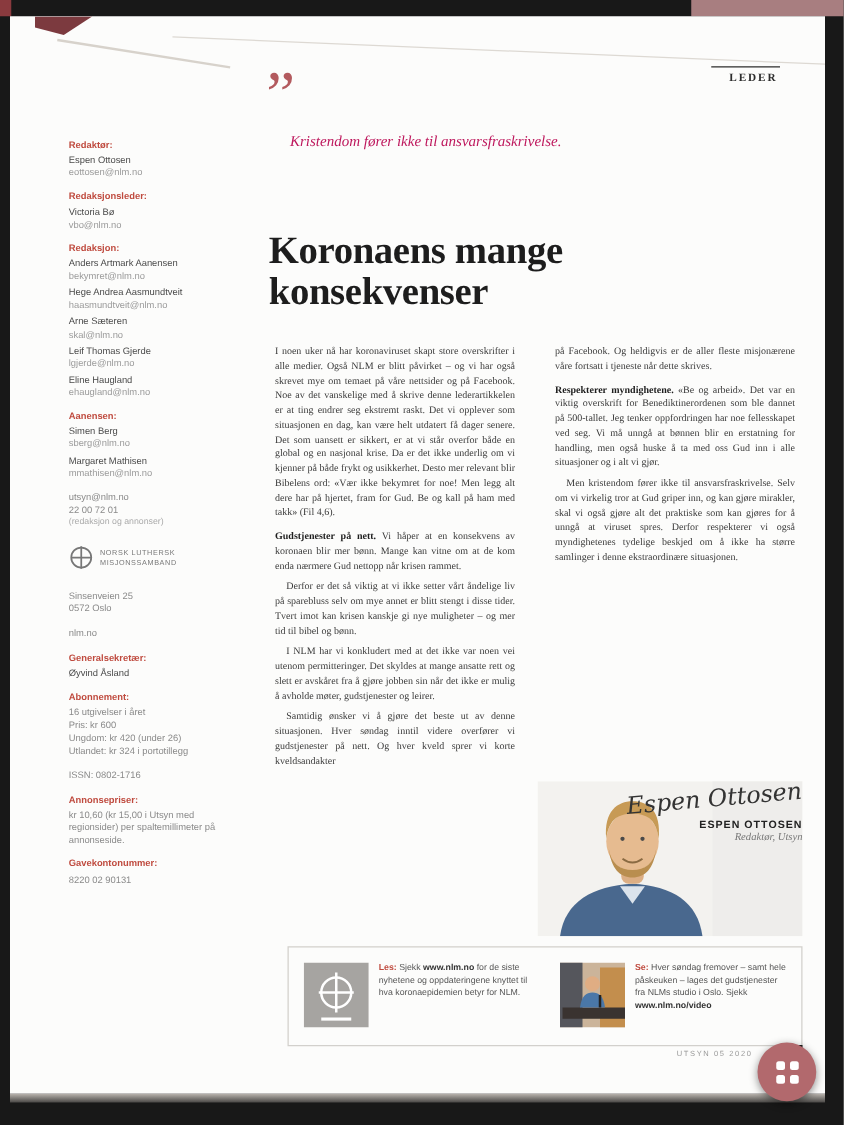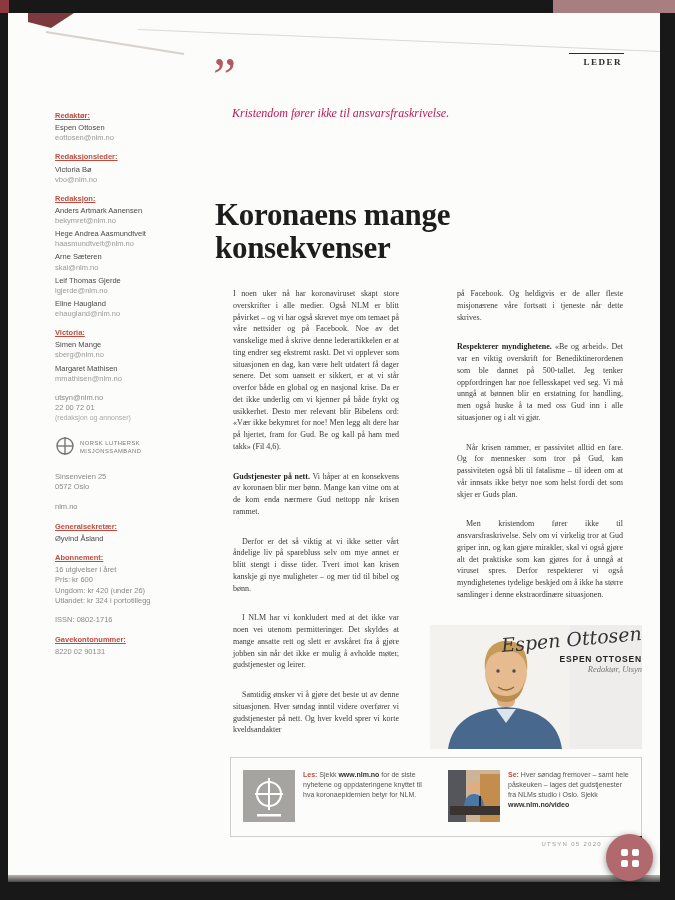--- a/index.html
+++ b/index.html
@@ -20,41 +20,41 @@
   .corner-triangle { position:absolute; left:20px; top:0; width:46px; height:15px; background:#7c3a3f;
     clip-path:polygon(0 0,100% 0,50% 100%,0 60%); }
 
   .section-label { position:absolute; top:40px; right:36px; font-family:"Liberation Serif",serif;
     font-size:9px; font-weight:bold; letter-spacing:1.5px; color:#2c2c2c;
     border-top:1.5px solid #2c2c2c; padding:3px 2px 0 14px; }
 
   
   .sb { position:absolute; left:47px; top:98px; width:122px; font-size:7.5px; line-height:1.35; color:#666; }
   .sb-group { margin-bottom:9px; }
-  .sb-head { color:#bf4a3e; font-weight:bold; margin-bottom:2px;text-decoration:underline; }
+  .sb-head { color:#bf4a3e; font-weight:bold; margin-bottom:2px; }
   .sb-name { color:#4a4a4a; }
   .sb-email { color:#9b9b9b; margin-bottom:3px; }
   .sb-line { color:#8a8a8a; }
   .sb-note { color:#aaa; font-size:7px; }
   .sb-block { margin-bottom:10px; }
   .sb-logo { display:flex; gap:5px; align-items:center; margin:14px 0 12px 0; }
   .sb-logo-text { font-size:5.8px; letter-spacing:.5px; color:#777; width:72px; line-height:1.3; }
 
   
   .quote-mark { position:absolute; left:205px; top:38px; font-family:"Liberation Serif",serif;
     font-size:52px; line-height:1; color:#b35a5e; }
   .kicker { position:absolute; left:224px; top:93px; font-family:"Liberation Serif",serif;
     font-style:italic; font-size:12px; color:#be185d; }
-  .title { position:absolute; left:207px; top:185px; width:315px; font-family:"Liberation Serif",serif;
+  .title { position:absolute; left:207px; top:170px; width:315px; font-family:"Liberation Serif",serif;
     font-weight:600; font-size:31px; line-height:1.08; color:#1d1d1d; letter-spacing:-.3px; }
 
   .columns { position:absolute; left:207px; top:257px; width:426px; display:flex; gap:22px; }
   .col { flex:1; font-family:"Liberation Serif",serif; font-size:8px; line-height:1.47; color:#3a3a3a;
     text-align:justify; }
-  .para { margin:18px; }
+  .para { margin:5px; }
   .para + .para { text-indent:9px; }
   .para.lead-para { margin-top:7px; text-indent:0; }
   .lead { font-weight:bold; color:#1e1e1e; }
 
   .byline { position:absolute; right:18px; top:615px; text-align:right; z-index:2; }
   .signature { font-family:"DejaVu Serif","Liberation Serif",serif; font-style:italic; font-size:19px;
     color:#333; transform:rotate(-5deg); display:inline-block; }
   .byline-name { font-size:8.5px; font-weight:bold; letter-spacing:.8px; color:#222; margin-top:4px; }
   .byline-role { font-family:"Liberation Serif",serif; font-style:italic; font-size:8.5px; color:#777; }
 
@@ -117,22 +117,22 @@
         <div class="sb-email">haasmundtveit@nlm.no</div>
         <div class="sb-name">Arne Sæteren</div>
         <div class="sb-email">skal@nlm.no</div>
         <div class="sb-name">Leif Thomas Gjerde</div>
         <div class="sb-email">lgjerde@nlm.no</div>
         <div class="sb-name">Eline Haugland</div>
         <div class="sb-email">ehaugland@nlm.no</div>
       </div>
 
       <div class="sb-group">
-        <div class="sb-head">Victoria:</div>
-        <div class="sb-name">Simen Mange</div>
+        <div class="sb-head">Aanensen:</div>
+        <div class="sb-name">Simen Berg</div>
         <div class="sb-email">sberg@nlm.no</div>
         <div class="sb-name">Margaret Mathisen</div>
         <div class="sb-email">mmathisen@nlm.no</div>
       </div>
 
       <div class="sb-block">
         <div class="sb-line">utsyn@nlm.no</div>
         <div class="sb-line">22 00 72 01</div>
         <div class="sb-note">(redaksjon og annonser)</div>
       </div>
@@ -168,20 +168,24 @@
         <div class="sb-line">Pris: kr 600</div>
         <div class="sb-line">Ungdom: kr 420 (under 26)</div>
         <div class="sb-line">Utlandet: kr 324 i portotillegg</div>
       </div>
 
       <div class="sb-block">
         <div class="sb-line">ISSN: 0802-1716</div>
       </div>
 
 
+      <div class="sb-group">
+        <div class="sb-head">Annonsepriser:</div>
+        <div class="sb-line">kr 10,60 (kr 15,00 i Utsyn med regionsider) per spaltemillimeter på annonseside.</div>
+      </div>
 
       <div class="sb-group">
         <div class="sb-head">Gavekontonummer:</div>
         <div class="sb-line">8220 02 90131</div>
       </div>
 
     </div>
 
     <div class="quote-mark">”</div>
     <div class="kicker">Kristendom fører ikke til ansvarsfraskrivelse.</div>
@@ -191,21 +195,20 @@
       <div class="col">
         <p class="para"><span>I noen uker nå har koronaviruset skapt store overskrifter i alle medier. Også NLM er blitt påvirket – og vi har også skrevet mye om temaet på våre nettsider og på Facebook. Noe av det vanskelige med å skrive denne lederartikkelen er at ting endrer seg ekstremt raskt. Det vi opplever som situasjonen en dag, kan være helt utdatert få dager senere. Det som uansett er sikkert, er at vi står overfor både en global og en nasjonal krise. Da er det ikke underlig om vi kjenner på både frykt og usikkerhet. Desto mer relevant blir Bibelens ord: «Vær ikke bekymret for noe! Men legg alt dere har på hjertet, fram for Gud. Be og kall på ham med takk» (Fil 4,6).</span></p>
         <p class="para lead-para"><span class="lead">Gudstjenester på nett.</span> <span>Vi håper at en konsekvens av koronaen blir mer bønn. Mange kan vitne om at de kom enda nærmere Gud nettopp når krisen rammet.</span></p>
         <p class="para"><span>Derfor er det så viktig at vi ikke setter vårt åndelige liv på sparebluss selv om mye annet er blitt stengt i disse tider. Tvert imot kan krisen kanskje gi nye muligheter – og mer tid til bibel og bønn.</span></p>
         <p class="para"><span>I NLM har vi konkludert med at det ikke var noen vei utenom permitteringer. Det skyldes at mange ansatte rett og slett er avskåret fra å gjøre jobben sin når det ikke er mulig å avholde møter, gudstjenester og leirer.</span></p>
         <p class="para"><span>Samtidig ønsker vi å gjøre det beste ut av denne situasjonen. Hver søndag inntil videre overfører vi gudstjenester på nett. Og hver kveld sprer vi korte kveldsandakter</span></p>
       </div>
       <div class="col">
         <p class="para"><span>på Facebook. Og heldigvis er de aller fleste misjonærene våre fortsatt i tjeneste når dette skrives.</span></p>
         <p class="para lead-para"><span class="lead">Respekterer myndighetene.</span> <span>«Be og arbeid». Det var en viktig overskrift for Benediktinerordenen som ble dannet på 500-tallet. Jeg tenker oppfordringen har noe fellesskapet ved seg. Vi må unngå at bønnen blir en erstatning for handling, men også huske å ta med oss Gud inn i alle situasjoner og i alt vi gjør.</span></p>
-        <p class="para"><span>Når krisen rammer, er passivitet alltid en fare. Og for mennesker som tror på Gud, kan passiviteten også bli til fatalisme – til ideen om at vår innsats ikke betyr noe som helst fordi det som skjer er Guds plan.</span></p>
         <p class="para"><span>Men kristendom fører ikke til ansvarsfraskrivelse. Selv om vi virkelig tror at Gud griper inn, og kan gjøre mirakler, skal vi også gjøre alt det praktiske som kan gjøres for å unngå at viruset spres. Derfor respekterer vi også myndighetenes tydelige beskjed om å ikke ha større samlinger i denne ekstraordinære situasjonen.</span></p>
       </div>
     </div>
 
     <div class="photo">
       <svg width="212" height="124" viewBox="0 0 212 124">
         <rect width="212" height="124" fill="#f3f2ef"></rect>
         <rect x="140" y="0" width="72" height="124" fill="#eeedeb"></rect>
         <path d="M18 124 C22 96 44 84 76 82 C108 84 128 96 132 124 Z" fill="#49688e"></path>
         <path d="M66 84 L76 98 L86 84 Z" fill="#dbe3ec"></path>

